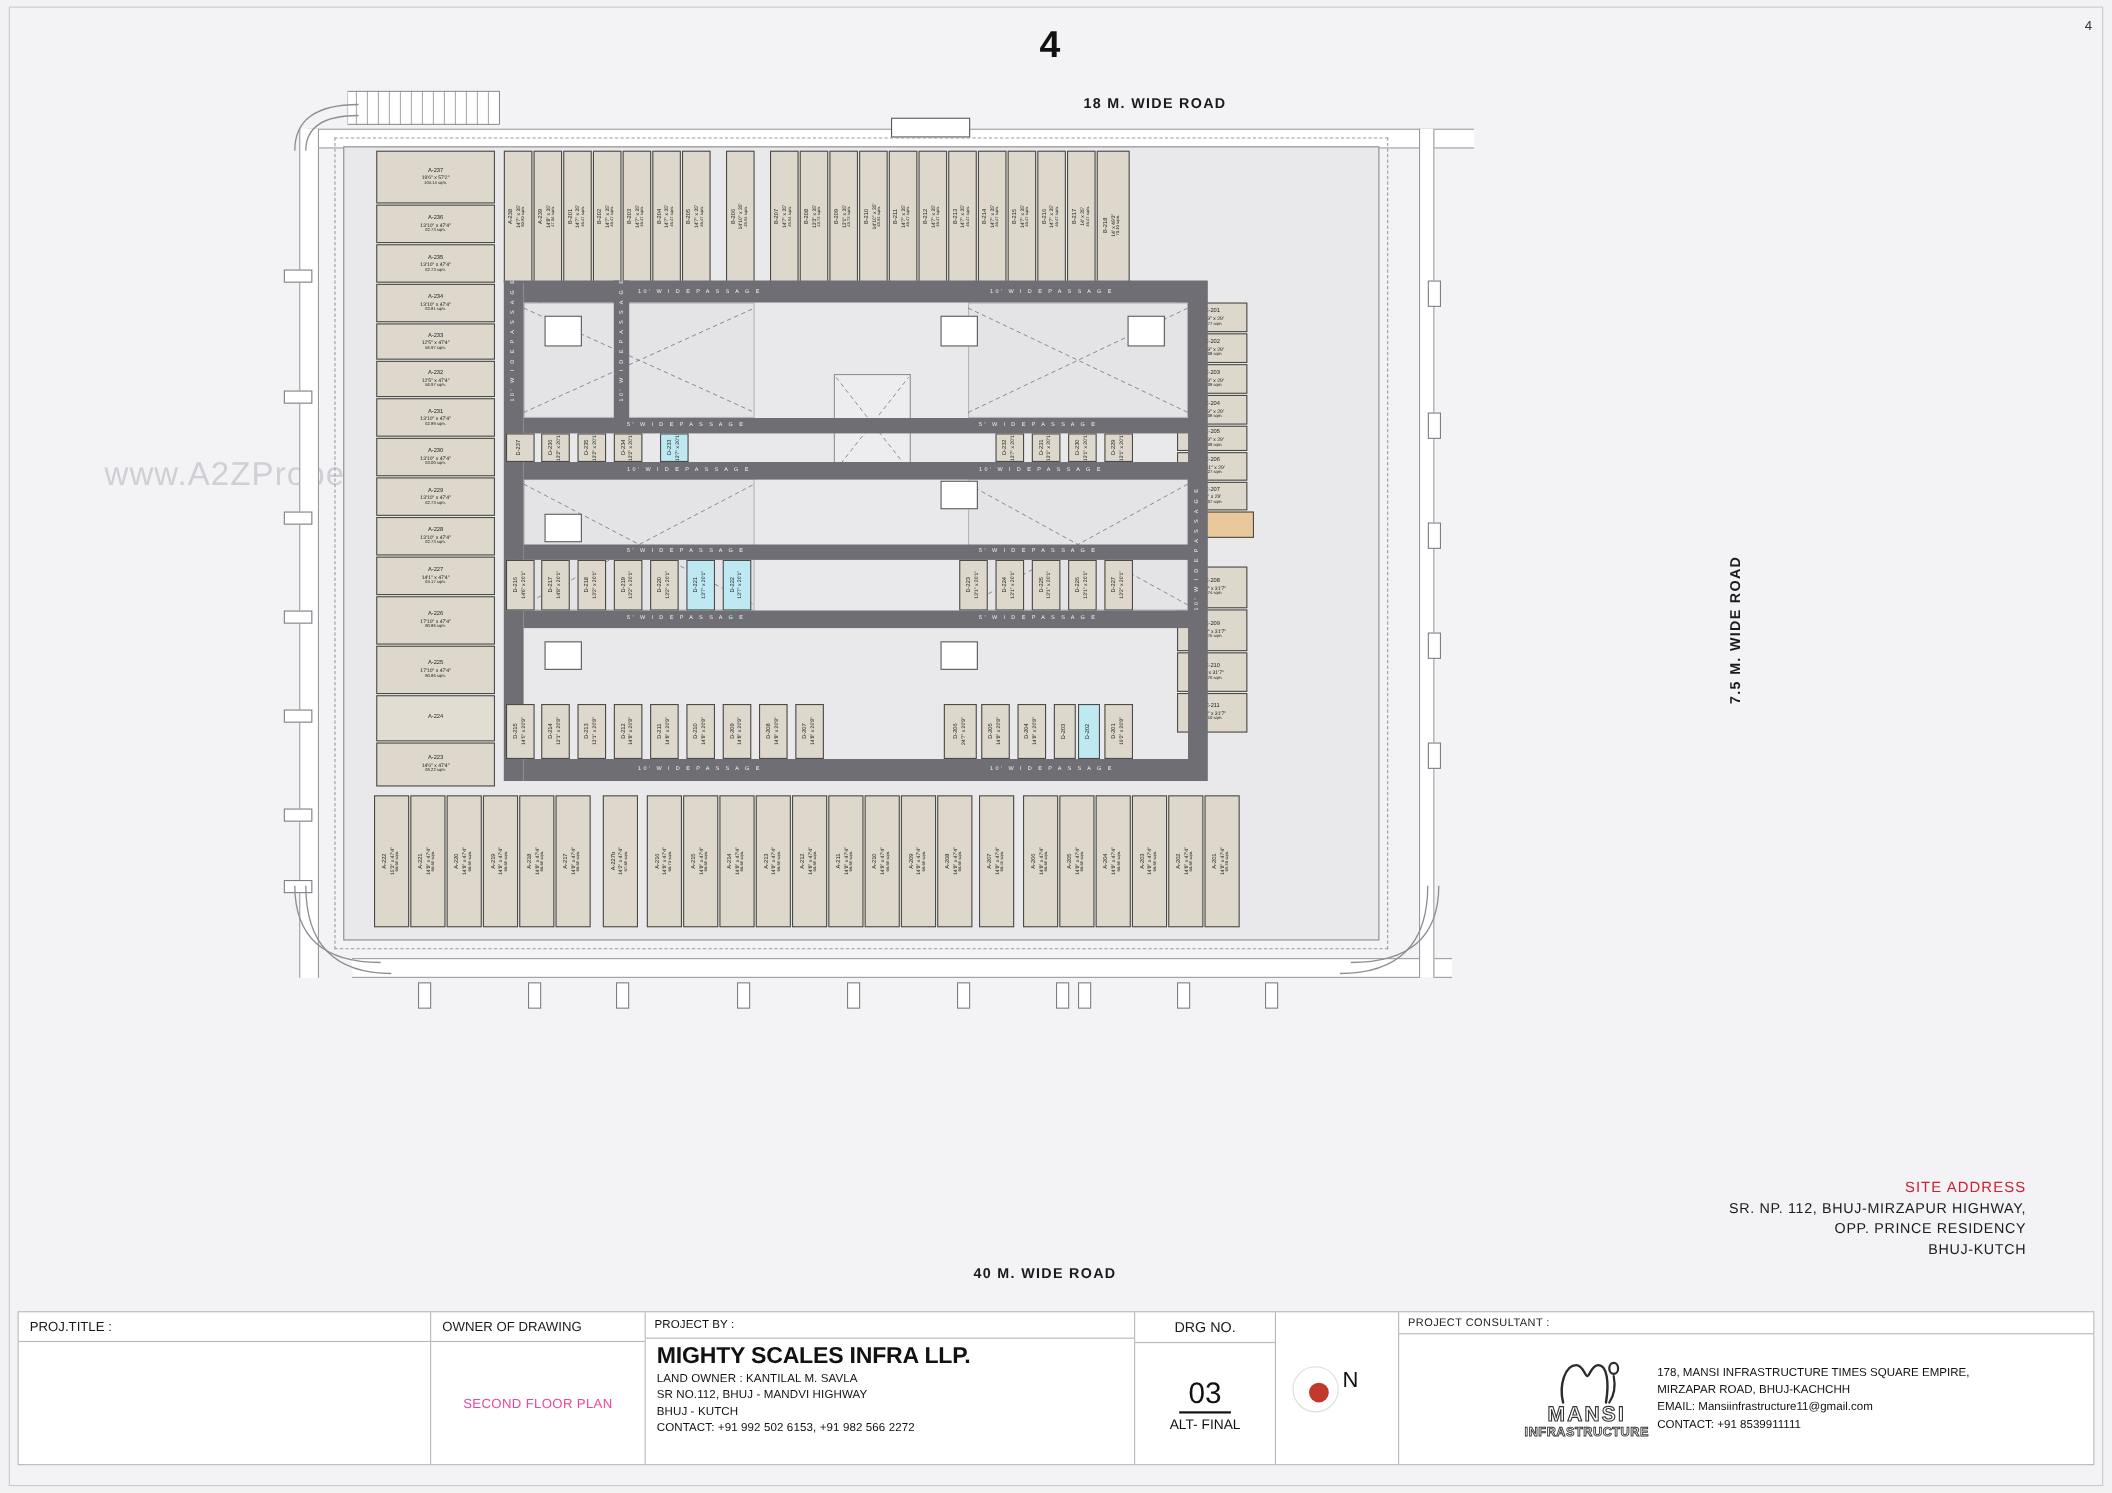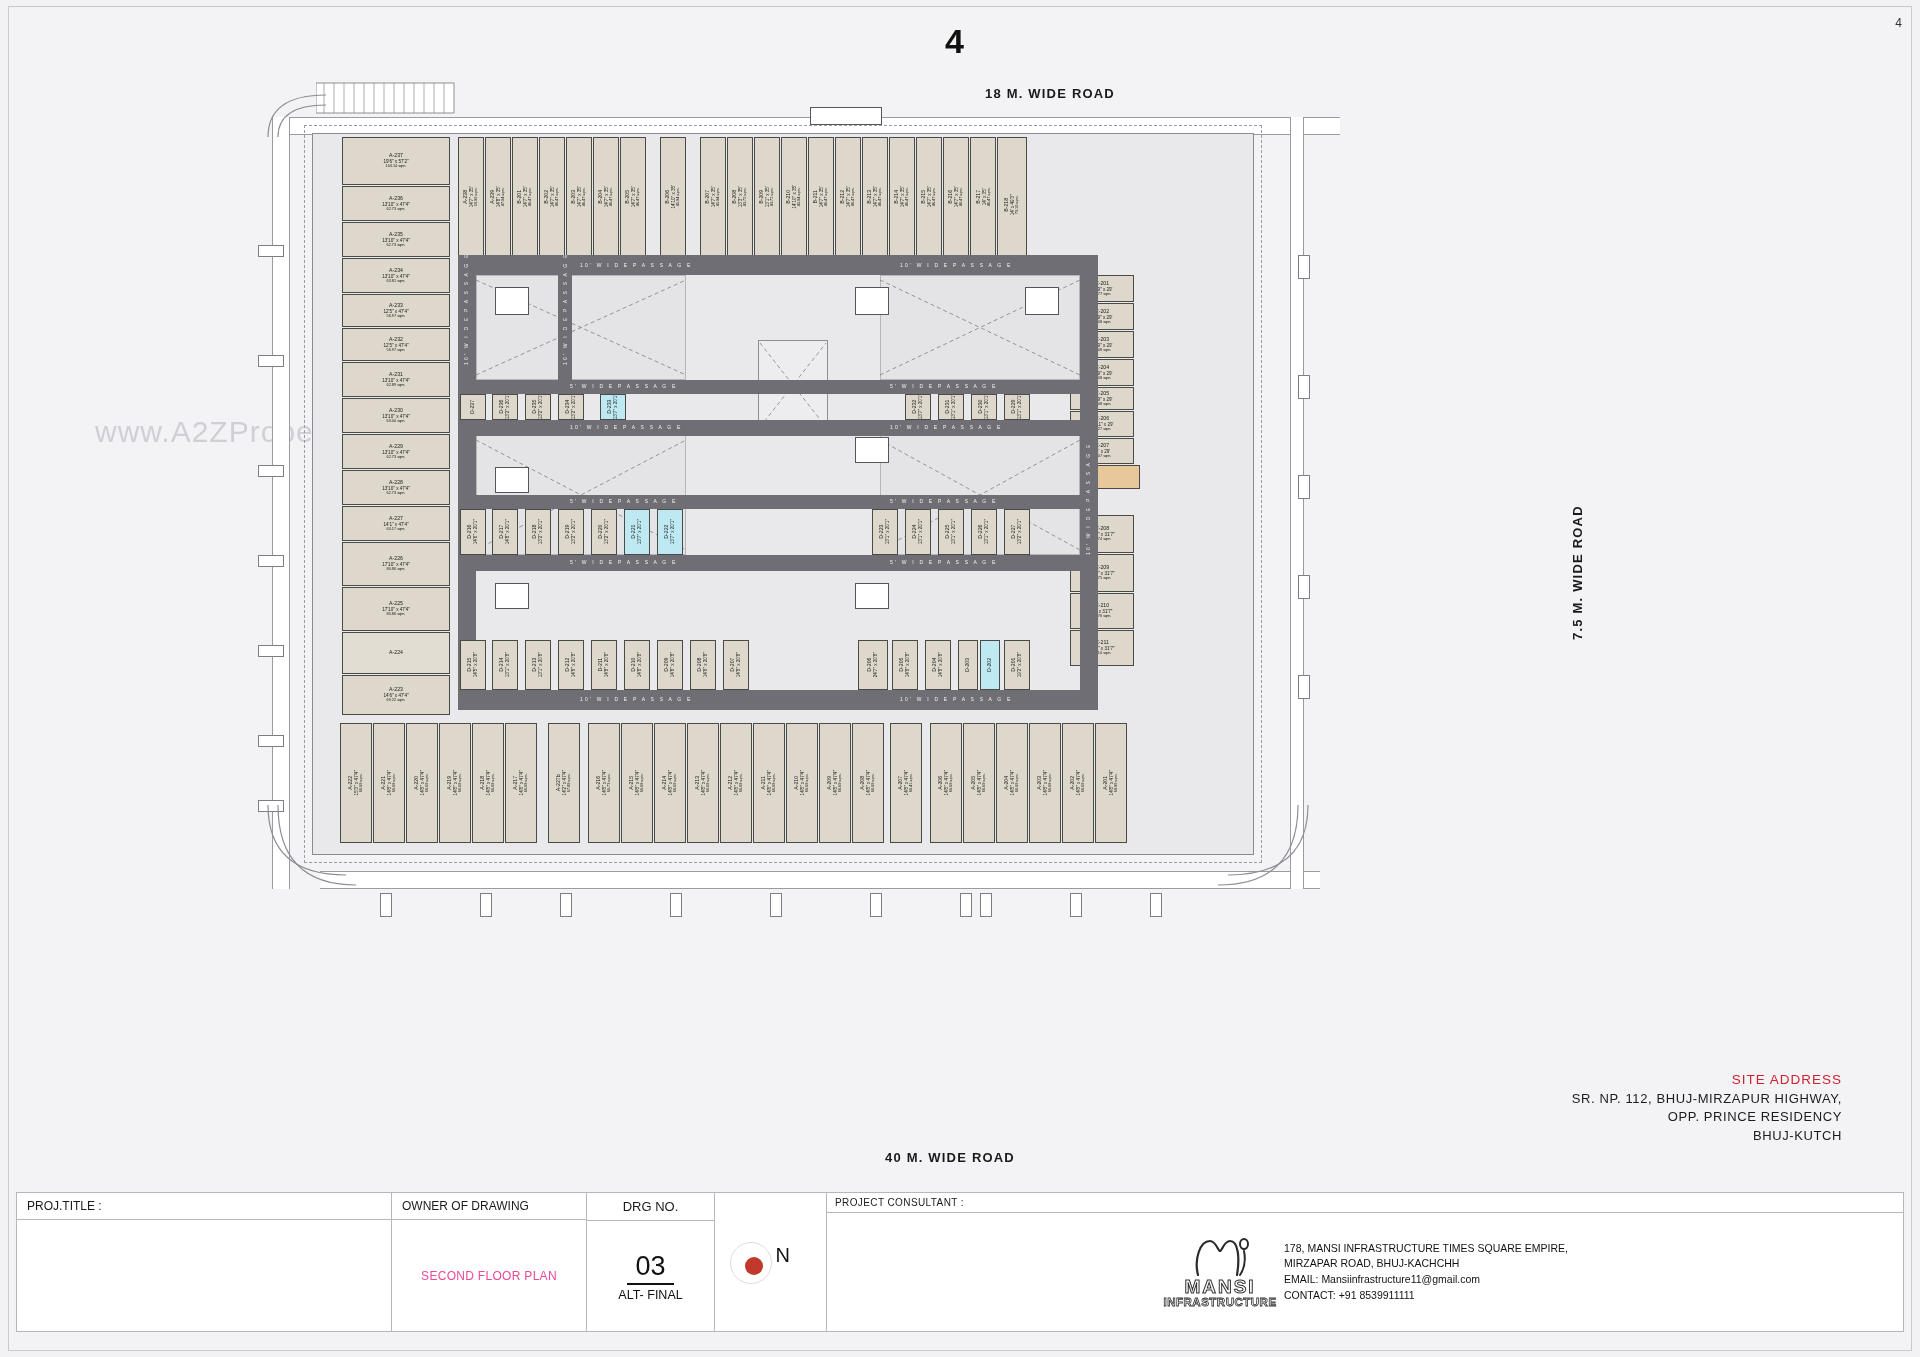--- a/index.html
+++ b/index.html
@@ -958,20 +958,30 @@
   <div class="tb-cell c1">
     <div class="tb-head">PROJ.TITLE :</div>
   </div>
 
   <div class="tb-cell c2">
     <div class="tb-head" style="width:100%;">OWNER OF DRAWING</div>
     <div class="tb-body">SECOND FLOOR PLAN</div>
   </div>
 
 
+  <div class="tb-cell c4">
+    <div class="tb-head sm">PROJECT BY :</div>
+    <div class="tb-body">
+      <div class="big">MIGHTY SCALES INFRA LLP.</div>
+      <div class="sm">LAND OWNER : KANTILAL M. SAVLA</div>
+      <div class="sm">SR NO.112, BHUJ - MANDVI HIGHWAY</div>
+      <div class="sm">BHUJ - KUTCH</div>
+      <div class="sm">CONTACT: +91 992 502 6153, +91 982 566 2272</div>
+    </div>
+  </div>
 
   <div class="tb-cell c5">
     <div class="tb-head">DRG NO.</div>
     <div class="tb-body">
       <div class="dno">03</div>
       <div class="alt">ALT- FINAL</div>
     </div>
   </div>
 
   <div class="tb-cell c6">

